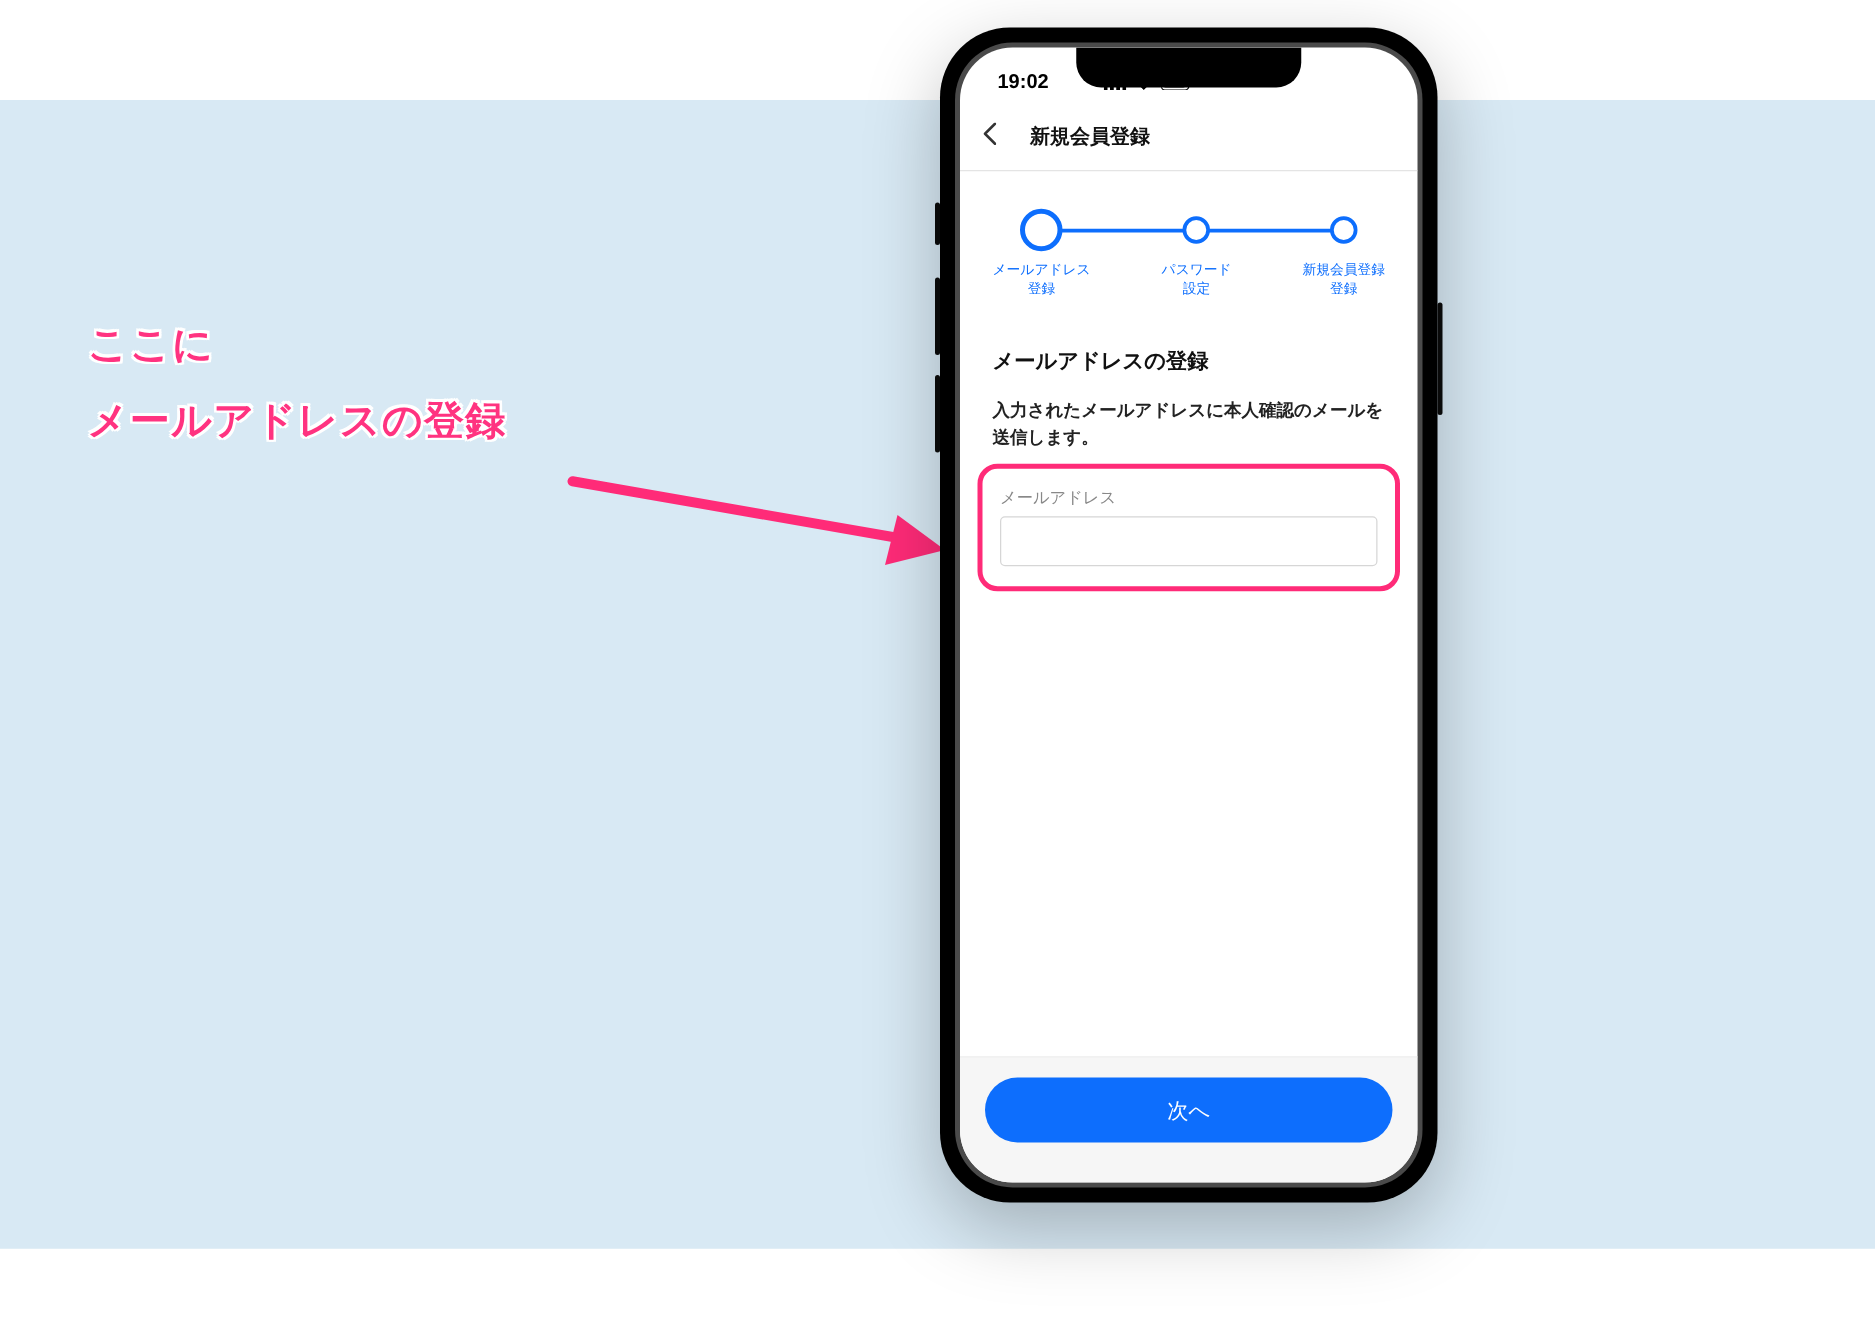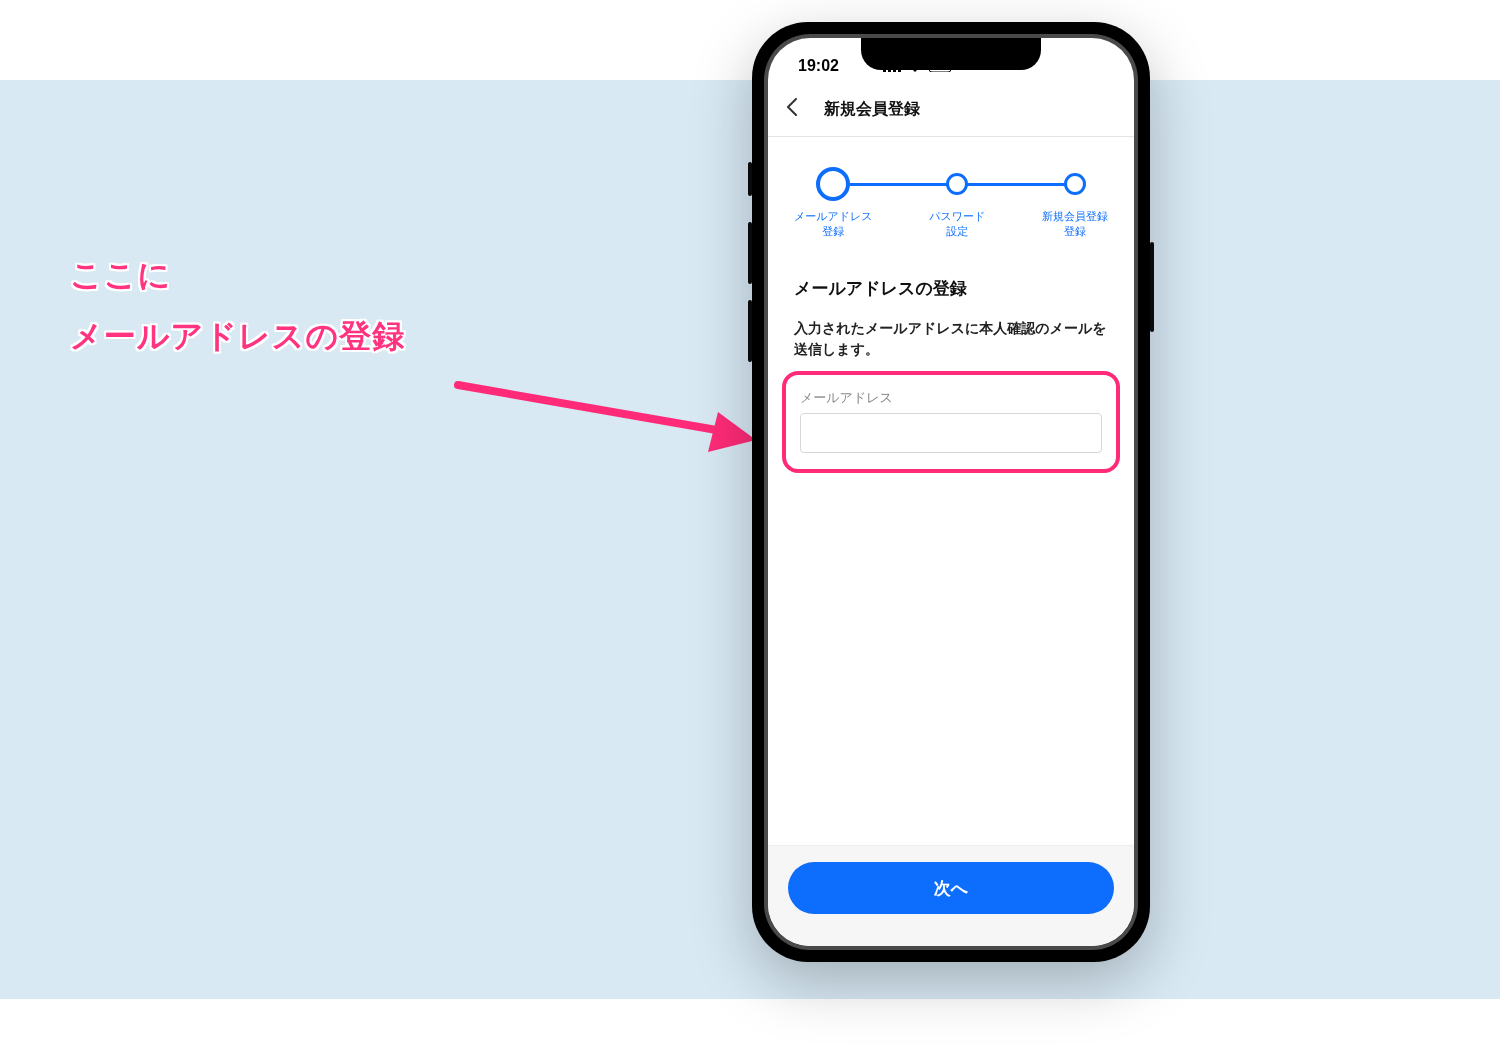--- a/index.html
+++ b/index.html
@@ -254,21 +254,21 @@
     }
     
     .next-button {
       width: 100%;
       background: #0d6efd;
       color: #fff;
       border: none;
       border-radius: 28px;
       height: 52px;
       font-size: 17px;
-      font-weight: 700;
+      font-weight: 400;
       cursor: pointer;
     }
   </style>
 </head>
 <body>
 
 <div class="bg-lower"></div>
 
 <div class="annotation-text">
   <div>ここに</div>

